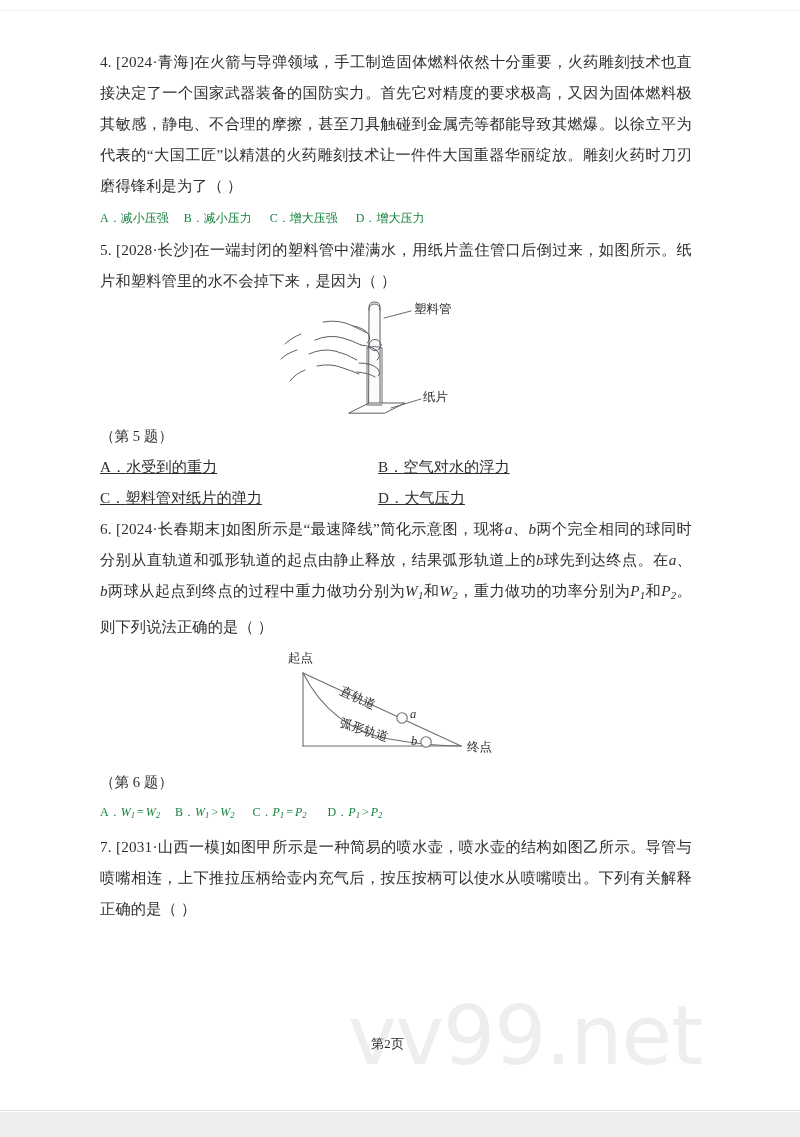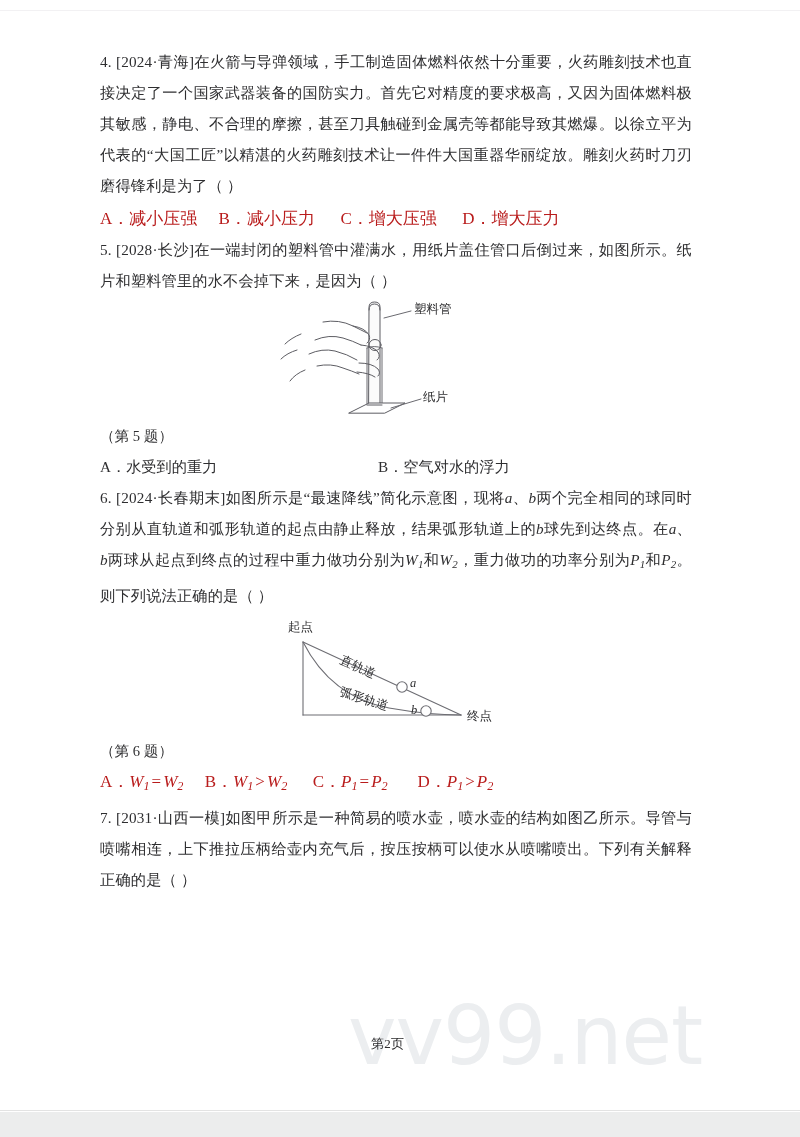--- a/index.html
+++ b/index.html
@@ -71,39 +71,40 @@
   }
   .q-num {
     white-space: nowrap;
   }
   .bracket-src {
     white-space: nowrap;
     margin-top: 8px;
   }
 
   .options-row {
-    color: #b91c1c;
-    font-size: 17px;
+    color: #15803d;
+    font-size: 12px;
     line-height: 31px;
     white-space: nowrap;
   }
   .options-row .opt {
     display: inline-block;
   }
 
   
   .options-2col {
     color: #2e2e30;
     font-size: 15.2px;
     line-height: 31px;
   }
   .options-2col .opt-cell {
     display: inline-block;
     width: 278px;
     vertical-align: top;
+    text-decoration: underline;
   }
 
   
   .mi {
     font-style: italic;
     font-family: "Liberation Serif", "DejaVu Serif", serif;
   }
   .sub {
     font-size: 0.72em;
     vertical-align: -0.28em;
@@ -221,20 +222,23 @@
         <text x="143" y="13" font-family="'Liberation Serif','DejaVu Serif',serif" font-size="12.5" fill="#2e2e30">塑料管</text>
         <text x="152" y="101" font-family="'Liberation Serif','DejaVu Serif',serif" font-size="12.5" fill="#2e2e30">纸片</text>
       </svg>
       <div class="fig-caption">（第 5 题）</div>
     </div>
 
     <div class="options-2col">
       <div>
         <span class="opt-cell"><span>A．</span><span>水受到的重力</span></span><span class="opt-cell"><span>B．</span><span>空气对水的浮力</span></span>
       </div>
+      <div>
+        <span class="opt-cell"><span>C．</span><span>塑料管对纸片的弹力</span></span><span class="opt-cell"><span>D．</span><span>大气压力</span></span>
+      </div>
     </div>
 
     <div class="question">
       <span class="q-body">
         <span class="q-num">6.</span><span>&nbsp;</span><span class="bracket-src">[2024·长春期末]</span><span>如图所示是“最速降线”简化示意图，现将</span><span class="mi">a</span><span>、</span><span class="mi">b</span><span>两个完全相同的球同时分别从直轨道和弧形轨道的起点由静止释放，结果弧形轨道上的</span><span class="mi">b</span><span>球先到达终点。在</span><span class="mi">a</span><span>、</span><span class="mi">b</span><span>两球从起点到终点的过程中重力做功分别为</span><span class="mi">W</span><span class="sub">1</span><span>和</span><span class="mi">W</span><span class="sub">2</span><span>，重力做功的功率分别为</span><span class="mi">P</span><span class="sub">1</span><span>和</span><span class="mi">P</span><span class="sub">2</span><span>。则下列说法正确的是（  ）</span>
       </span>
     </div>
 
     <div class="figure-wrap">
       <svg width="270" height="122" viewBox="0 0 270 122">

